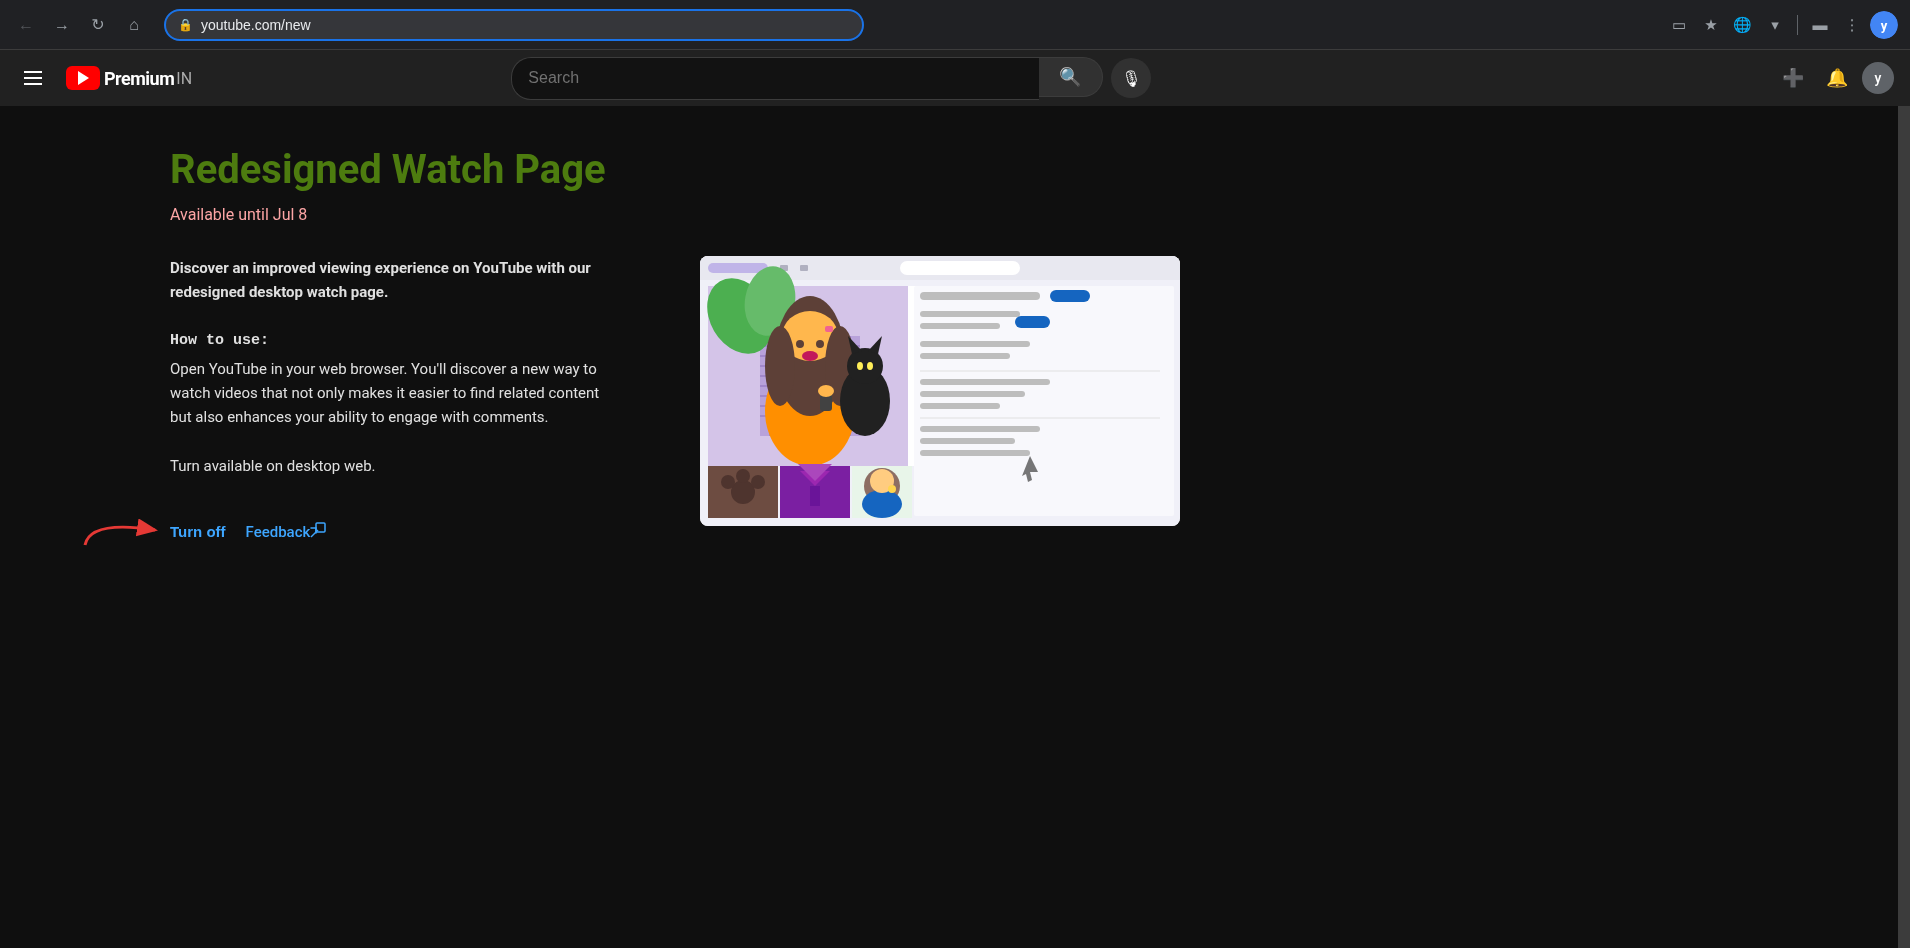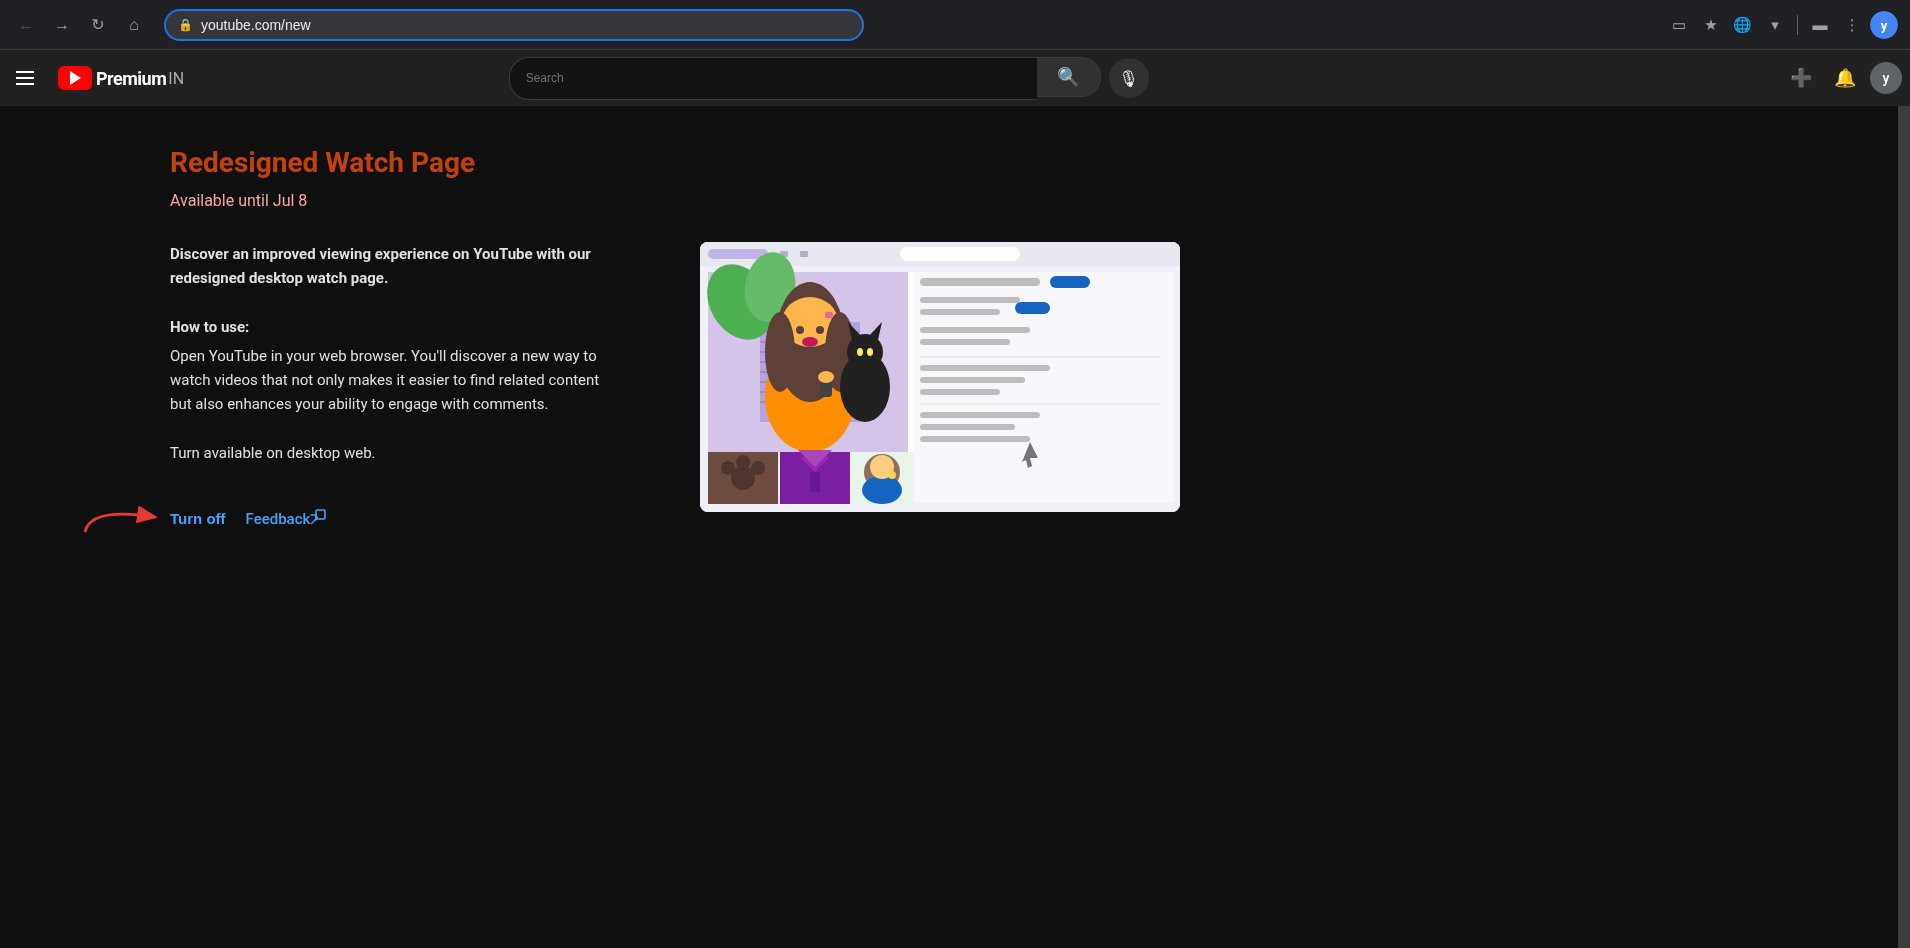--- a/index.html
+++ b/index.html
@@ -105,21 +105,21 @@
       background: #5f6368;
       margin: 0 4px;
     }
 
     
     .yt-header {
       background: #212121;
       height: 56px;
       display: flex;
       align-items: center;
-      padding: 0 8px;
+      padding: 0 16px;
       gap: 16px;
       position: sticky;
       top: 0;
       z-index: 100;
     }
 
     .yt-menu-btn {
       background: none;
       border: none;
       cursor: pointer;
@@ -190,21 +190,21 @@
 
     .yt-search-input {
       flex: 1;
       height: 43px;
       background: #121212;
       border: 1px solid #3c3c3c;
       border-right: none;
       border-radius: 20px 0 0 20px;
       padding: 0 16px;
       color: #fff;
-      font-size: 12px;
+      font-size: 16px;
       outline: none;
     }
     .yt-search-input::placeholder {
       color: #717171;
     }
 
     .yt-search-btn {
       width: 64px;
       height: 40px;
       background: #313131;
@@ -270,23 +270,23 @@
       border: 2px solid transparent;
     }
 
     
     .main-content {
       padding: 40px 0 40px 170px;
       max-width: 1200px;
     }
 
     .page-title {
-      font-size: 28px;
+      font-size: 40px;
       font-weight: 700;
-      color: #c2410c;
+      color: #4d7c0f;
       margin-bottom: 12px;
     }
 
     .availability {
       font-size: 16px;
       color: #fca5a5;
       margin-bottom: 32px;
     }
 
     .content-area {
@@ -305,20 +305,21 @@
       line-height: 1.6;
       margin-bottom: 28px;
       font-weight: bold;
     }
 
     .how-to-title {
       font-size: 15px;
       font-weight: 700;
       color: #e0e0e0;
       margin-bottom: 8px;
+      font-family: Liberation Mono, monospace;
     }
 
     .how-to-desc {
       font-size: 15px;
       color: #e0e0e0;
       line-height: 1.6;
       margin-bottom: 28px;
     }
 
     .desktop-note {

